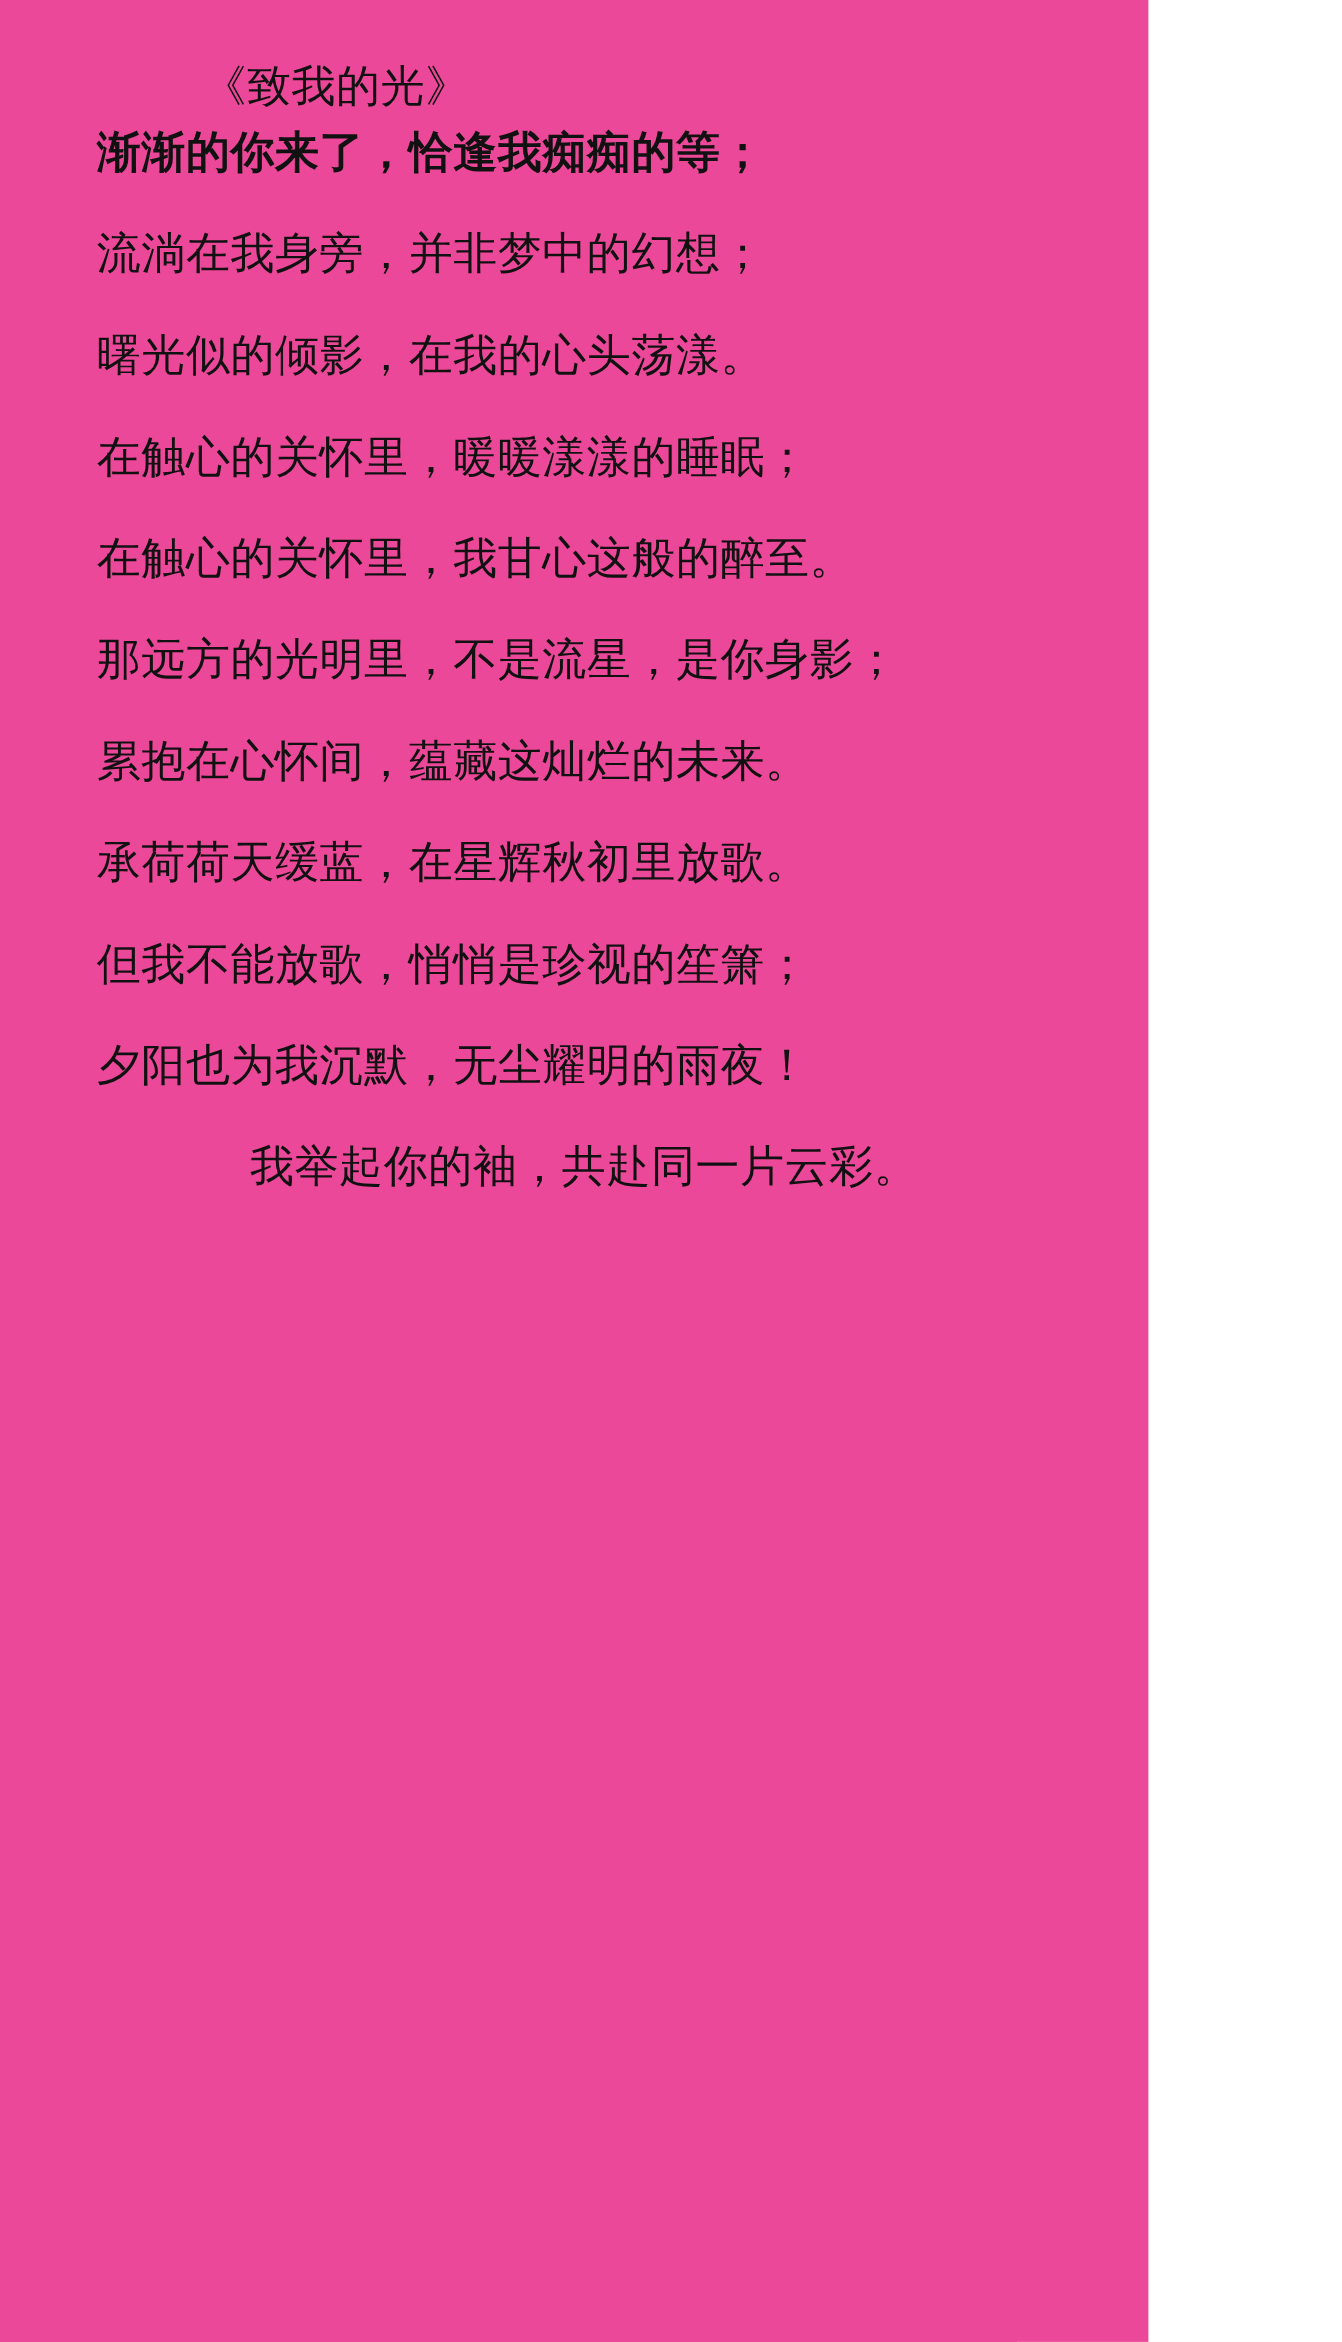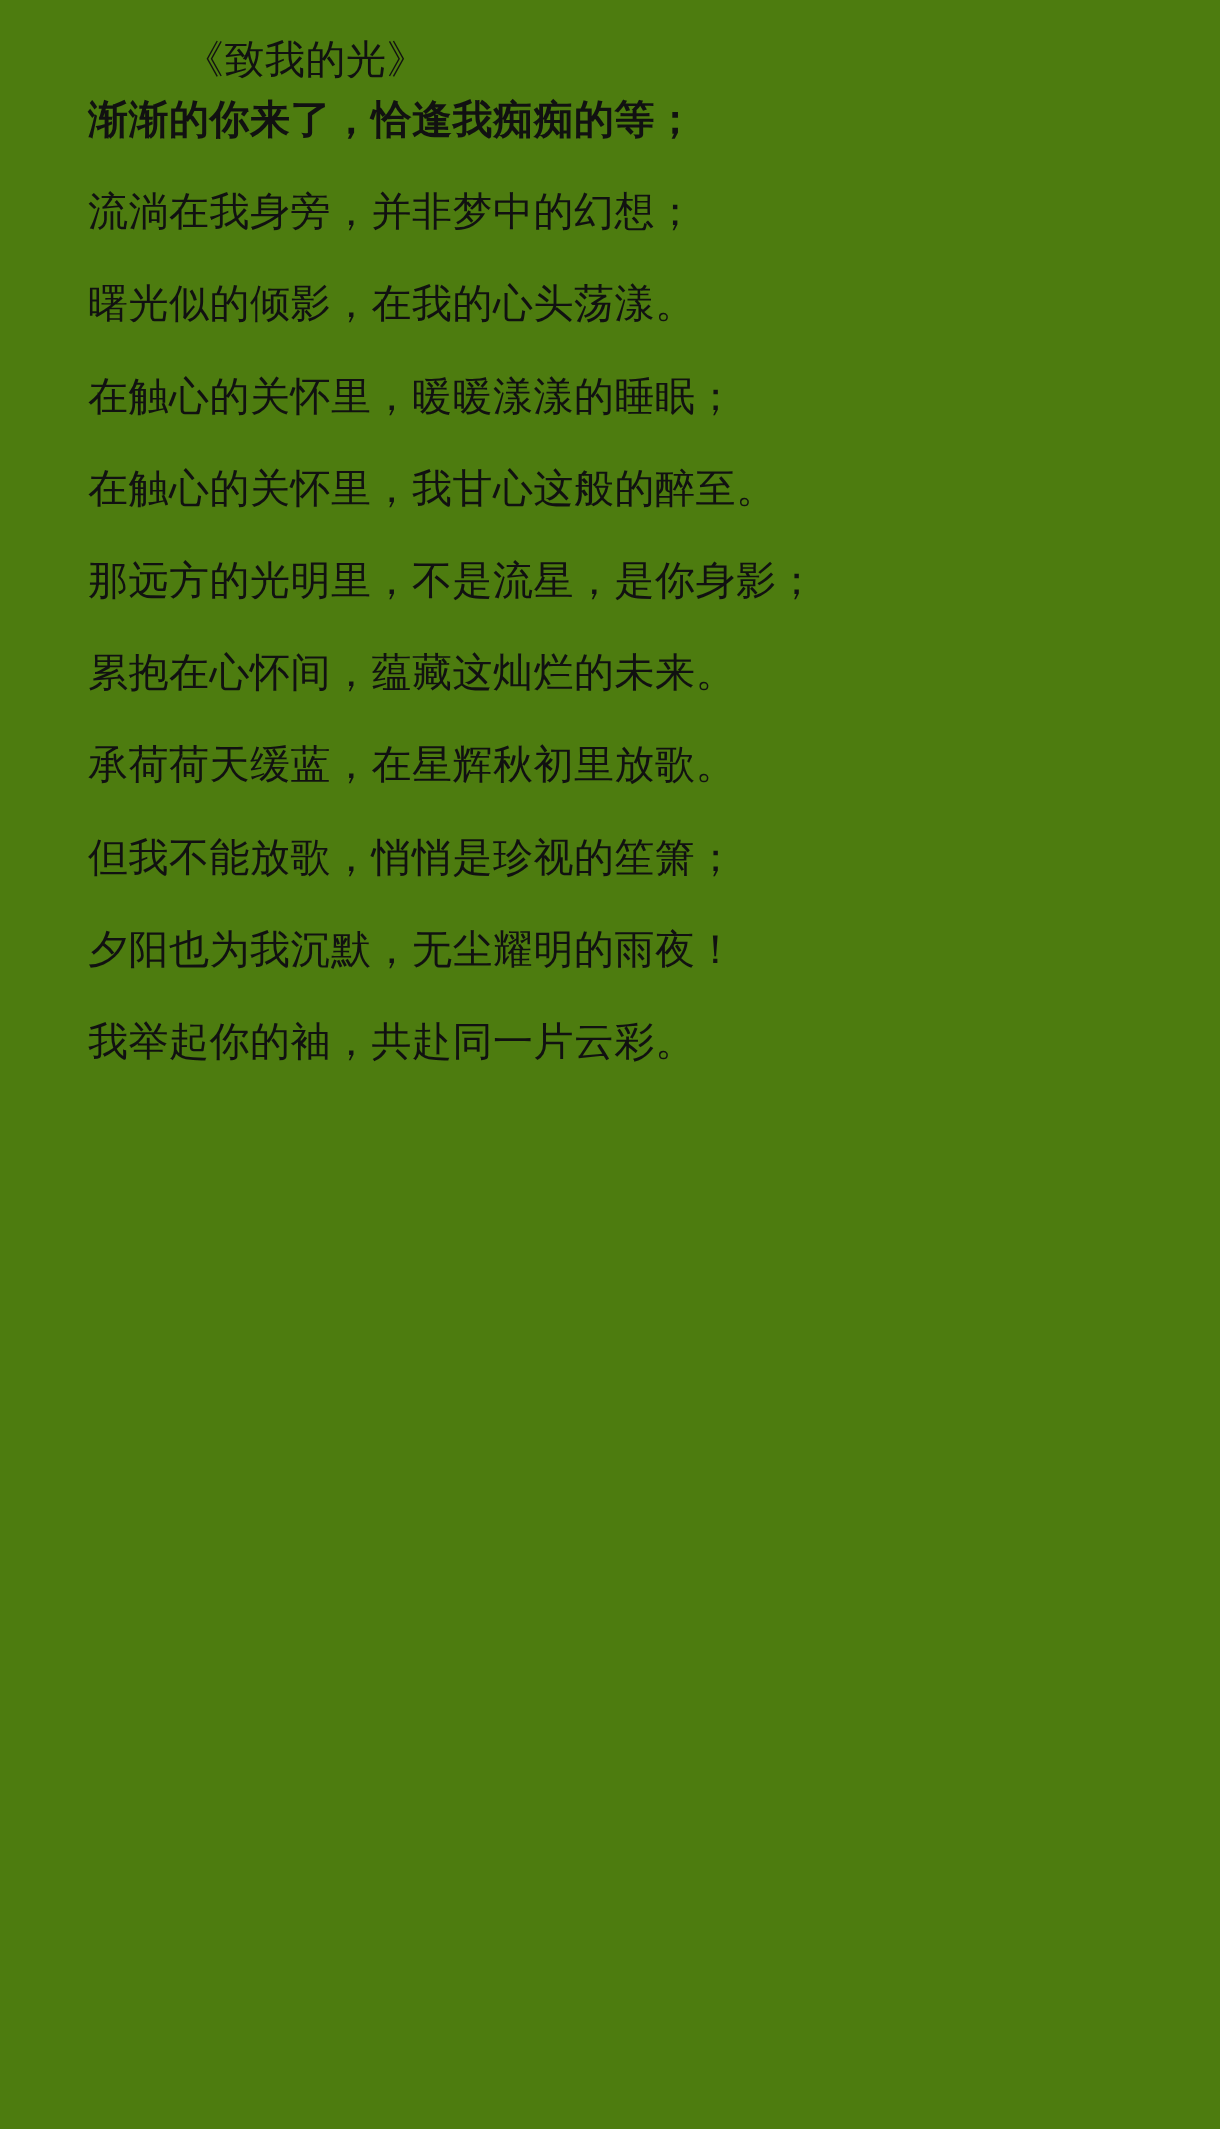--- a/index.html
+++ b/index.html
@@ -9,25 +9,25 @@
     background: #ffffff;
   }
   body {
     width: 1220px;
     min-height: 2129px;
     font-family: "DejaVu Sans", "Liberation Sans", sans-serif;
     color: #111111;
     -webkit-font-smoothing: antialiased;
   }
   .page {
-    width: 1220px;
+    width: 1044px;
     min-height: 2129px;
     box-sizing: border-box;
-    padding: 36px 70px 40px 88px;
-    background: #4d7c0f;
+    padding: 56px 70px 40px 88px;
+    background: #ec4899;
   }
   .poem-title {
     font-size: 40px;
     line-height: 1.15;
     font-weight: 400;
     margin: 0 0 14px 0;
     padding-left: 96px;
     letter-spacing: 0.5px;
     color: #111111;
   }
@@ -43,20 +43,21 @@
     color: #111111;
     white-space: pre-wrap;
     word-break: break-word;
   }
   .poem-line.first-line {
     margin-top: 12px;
     font-weight: bold;
   }
   .poem-line:last-child {
     margin-bottom: 0;
+    text-align: center;
   }
 </style>
 </head>
 <body>
 
 <div class="page">
   <h1 class="poem-title">《致我的光》</h1>
   <div class="poem-body">
     <p class="poem-line first-line">渐渐的你来了，恰逢我痴痴的等；</p>
     <p class="poem-line">流淌在我身旁，并非梦中的幻想；</p>

